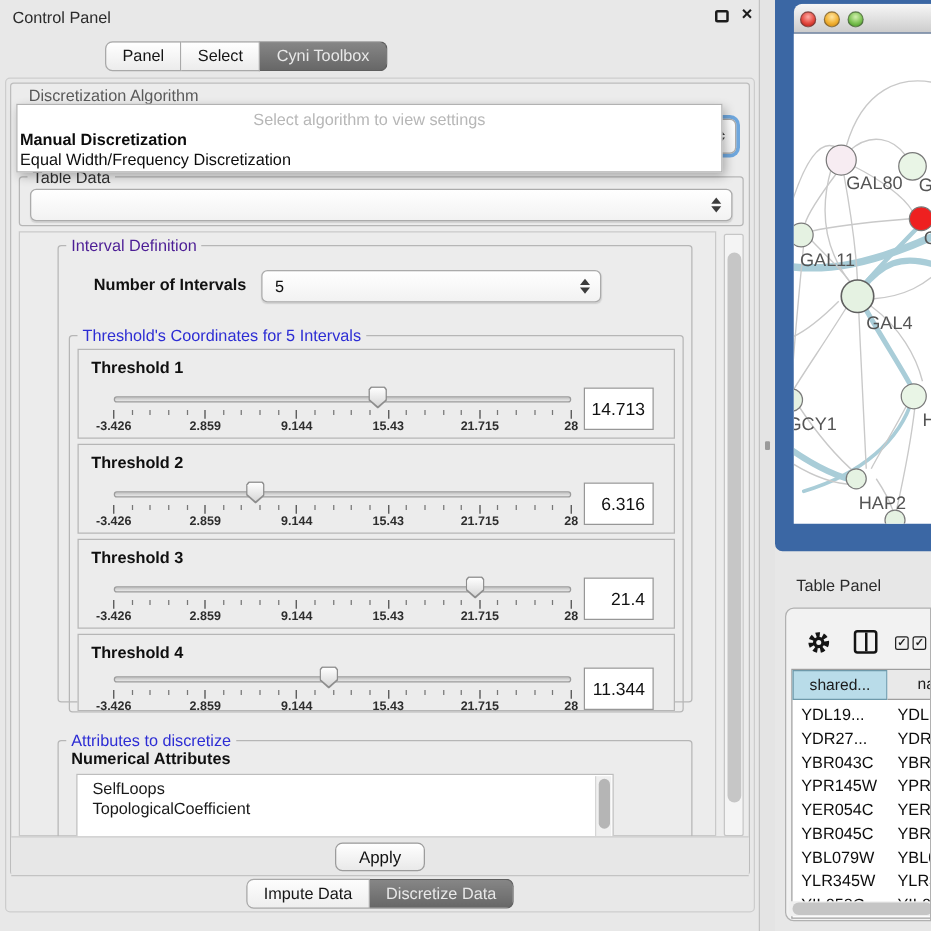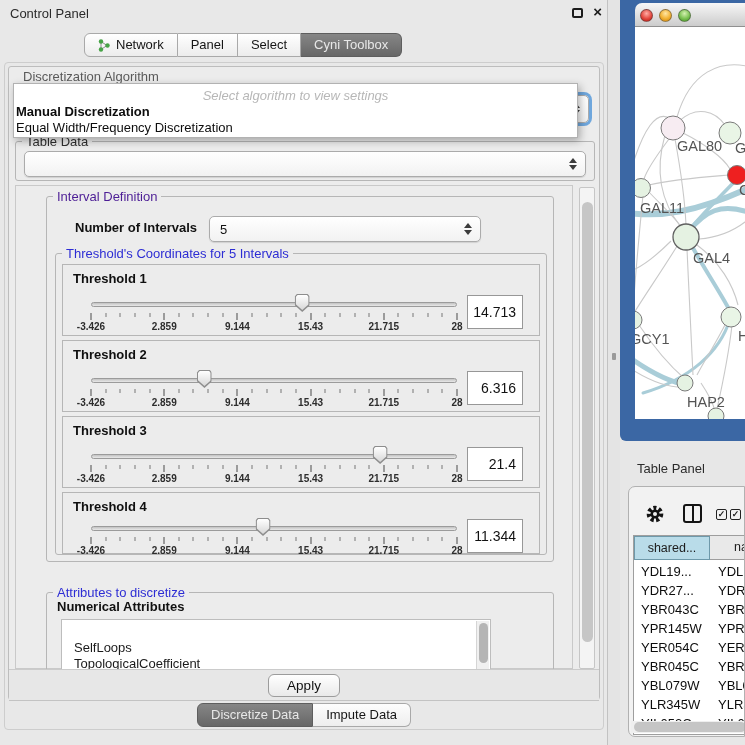--- a/index.html
+++ b/index.html
@@ -26,56 +26,56 @@
   .algo-label { position:absolute; left:14px; top:2px; font-size:13px; color:#5a5a5a; }
   .combo { background:linear-gradient(#ffffff,#f2f2f2); border:1px solid #ababab; border-radius:5px; box-shadow:0 1px 1px rgba(0,0,0,.12); position:absolute; }
   .combo-text { position:absolute; left:10px; top:50%; transform:translateY(-50%); font-size:13px; color:#111; white-space:nowrap; }
   .spin { position:absolute; right:9px; top:50%; transform:translateY(-50%); width:7px; height:12px; }
   .spin:before, .spin:after { content:""; position:absolute; left:0; border-left:4px solid transparent; border-right:4px solid transparent; }
   .spin:before { top:0; border-bottom:5px solid #3c3c3c; }
   .spin:after { bottom:0; border-top:5px solid #3c3c3c; }
   .algo-combo { left:12px; top:28px; width:568px; height:28px; box-shadow:0 0 0 3px rgba(98,160,220,.9); }
 
   .popup { position:absolute; left:4px; top:16px; width:565px; height:55px; background:#ffffff; border:1px solid #b2b2b2; box-shadow:2px 3px 8px rgba(0,0,0,.3); z-index:30; }
-  .popup-placeholder { position:absolute; left:0; right:0; top:4px; text-align:center; font-size:13px; color:#b7b7b7;font-style:italic; }
+  .popup-placeholder { position:absolute; left:0; right:0; top:4px; text-align:center; font-size:13px; color:#b7b7b7; }
   .popup-item { position:absolute; left:2px; font-size:13px; color:#0d0d0d; white-space:nowrap; }
   .popup-item.b { top:20px; font-weight:bold; }
   .popup-item.r { top:36px; }
 
   .group-box { position:absolute; border:1px solid #b6b6b6; border-radius:3px; }
   .group-title { position:absolute; top:-8px; left:6px; background:#ececec; padding:0 4px; font-size:13px; white-space:nowrap; }
   .gt-dark { color:#2f2f2f; } .gt-green { color:#4c1d95; } .gt-blue { color:#2d2dd4; }
 
   .td-group { left:6px; top:74px; width:580px; height:40px; }
   .td-combo { left:8px; top:9px; right:8px; height:26px; }
 
   .scroll-area { position:absolute; left:6px; top:118px; width:558px; height:484px; border:1px solid #c9c9c9; background:#ececec; }
   .interval-group { left:30px; top:10px; width:508px; height:366px; }
   .intervals-label { position:absolute; left:28px; top:23px; font-size:13px; font-weight:bold; color:#111; }
   .intervals-combo { left:162px; top:19px; width:272px; height:26px; }
-  .thresh-group { left:8px; top:56px; width:492px; height:302px; }
+  .thresh-group { left:8px; top:71px; width:492px; height:302px; }
   .thresh-panel { position:absolute; left:6px; width:478px; height:72px; border:1px solid #b6b6b6; background:#ececec; }
   .thresh-title { position:absolute; left:10px; top:6px; font-size:13px; font-weight:bold; color:#0f0f0f; }
   .slider { position:absolute; left:24px; top:28px; width:374px; height:40px; }
   .track { position:absolute; left:4px; right:4px; top:9px; height:5px; border:1px solid #9b9b9b; border-radius:3px; background:linear-gradient(#c2c2c2,#e9e9e9); }
   .tickzone { position:absolute; left:4px; right:4px; top:0; height:100%;text-decoration:underline; }
   .tick { position:absolute; top:20px; width:1px; height:4px; background:#777; transform:translateX(-.5px); }
   .tick.major { height:7px; background:#4a4a4a; }
   .ticklabels span { position:absolute; top:28px; transform:translateX(-50%); font-size:10px; font-weight:bold; color:#2d2d2d; white-space:nowrap; }
   .thumb { position:absolute; top:1px; width:15px; height:18px; transform:translateX(-50%);
            clip-path:polygon(50% 100%, 0 62%, 0 14%, 14% 0, 86% 0, 100% 14%, 100% 62%); background:#8d8d8d; }
   .thumb i { position:absolute; left:1px; top:1px; right:1px; bottom:2px; display:block;
            clip-path:polygon(50% 100%, 0 62%, 0 14%, 14% 0, 86% 0, 100% 14%, 100% 62%); background:linear-gradient(#ffffff,#d7d7d7); }
   .value-box { position:absolute; left:404px; top:30px; width:56px; height:34px; background:#fff; border:1px solid #979797; font-size:14px; color:#111; text-align:right; line-height:32px; padding-right:6px; }
 
   .attr-group { left:30px; top:406px; width:508px; height:88px; }
   .attr-sub { position:absolute; left:10px; top:6px; font-size:13px; font-weight:bold; color:#111; }
   .attr-list { position:absolute; left:14px; top:26px; width:430px; height:52px; background:#fff; border:1px solid #bdbdbd; overflow:hidden; font-size:13px; color:#1a1a1a; }
   .attr-list div { padding-left:12px; line-height:16px; }
-  .attr-list div:first-child { padding-top:20px; }
+  .attr-list div:first-child { padding-top:3px; }
   .list-scroll { position:absolute; right:1px; top:1px; width:12px; bottom:1px; background:#f0f0f0; border-left:1px solid #d5d5d5; }
   .list-scroll i { position:absolute; left:1.5px; right:1.5px; top:2px; height:40px; background:#b5b5b5; border-radius:5px; }
 
   .v-scrollbar { position:absolute; left:570px; top:120px; width:16px; height:482px; background:#f4f4f4; border:1px solid #c6c6c6; border-radius:2px; }
   .v-scrollbar i { position:absolute; left:1.5px; right:1.5px; top:14px; height:440px; background:#c6c6c6; border-radius:7px; }
 
   .apply-bar { position:absolute; left:0; top:602px; width:590px; height:32px; background:#e7e7e7; border-top:1px solid #cbcbcb; border-bottom:1px solid #c3c3c3; display:flex; justify-content:center; align-items:center; }
   .apply-btn { width:72px; height:23px; background:linear-gradient(#ffffff,#e9e9e9); border:1px solid #9c9c9c; border-radius:6px; font-size:13.5px; color:#111; font-family:"Liberation Sans",sans-serif; }
 
   .bottom-tabs { position:absolute; left:0; top:703px; width:608px; display:flex; justify-content:center; }
@@ -114,31 +114,20 @@
 <body>
 
 <div id="control-panel">
   <div class="cp-titlebar">
     <span class="cp-title">Control Panel</span>
     <span class="float-btn"></span>
     <span class="close-btn">×</span>
   </div>
 
   <div class="top-tabs">
-    <div class="seg">
-      <svg width="13" height="15" viewBox="0 0 13 15">
-        <line x1="3" y1="3.5" x2="9" y2="7.5" stroke="#8a8a8a" stroke-width="1"></line>
-        <line x1="3" y1="11.5" x2="9" y2="7.5" stroke="#8a8a8a" stroke-width="1"></line>
-        <line x1="3" y1="3.5" x2="3" y2="11.5" stroke="#8a8a8a" stroke-width="1"></line>
-        <circle cx="3" cy="3.5" r="2.2" fill="#46a346"></circle>
-          <circle cx="3" cy="11.5" r="2.2" fill="#46a346"></circle>
-          <circle cx="9.5" cy="7.5" r="2.2" fill="#46a346"></circle>
-      </svg>
-      <span>Network</span>
-    </div>
     <div class="seg">
         <span>Panel</span>
       </div>
     <div class="seg">
         <span>Select</span>
       </div>
     <div class="seg selected">
         <span>Cyni Toolbox</span>
       </div>
   </div>
@@ -390,25 +379,25 @@
     <div class="v-scrollbar">
         <i></i>
       </div>
 
     <div class="apply-bar">
       <button class="apply-btn">Apply</button>
     </div>
   </div>
 
   <div class="bottom-tabs">
+    <div class="seg">
+        <span>Impute Data</span>
+      </div>
     <div class="seg selected">
         <span>Discretize Data</span>
-      </div>
-    <div class="seg">
-        <span>Impute Data</span>
       </div>
   </div>
 </div>
 
 <div class="gutter"></div>
 <div class="grip"></div>
 
 <div class="net-window">
   <div class="net-titlebar">
     <span class="light red"></span>

